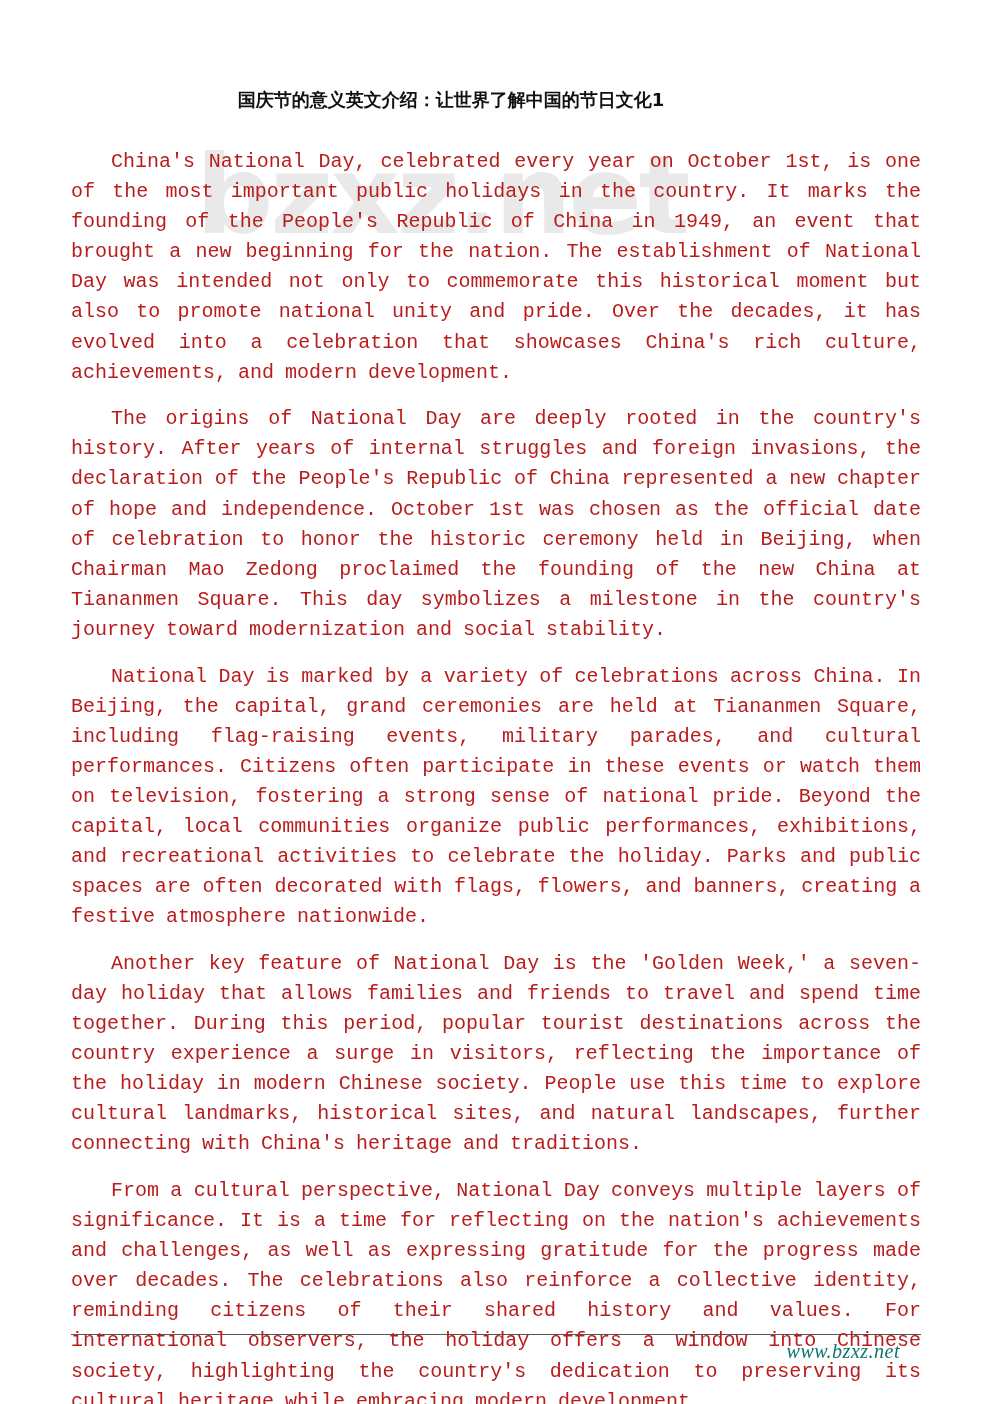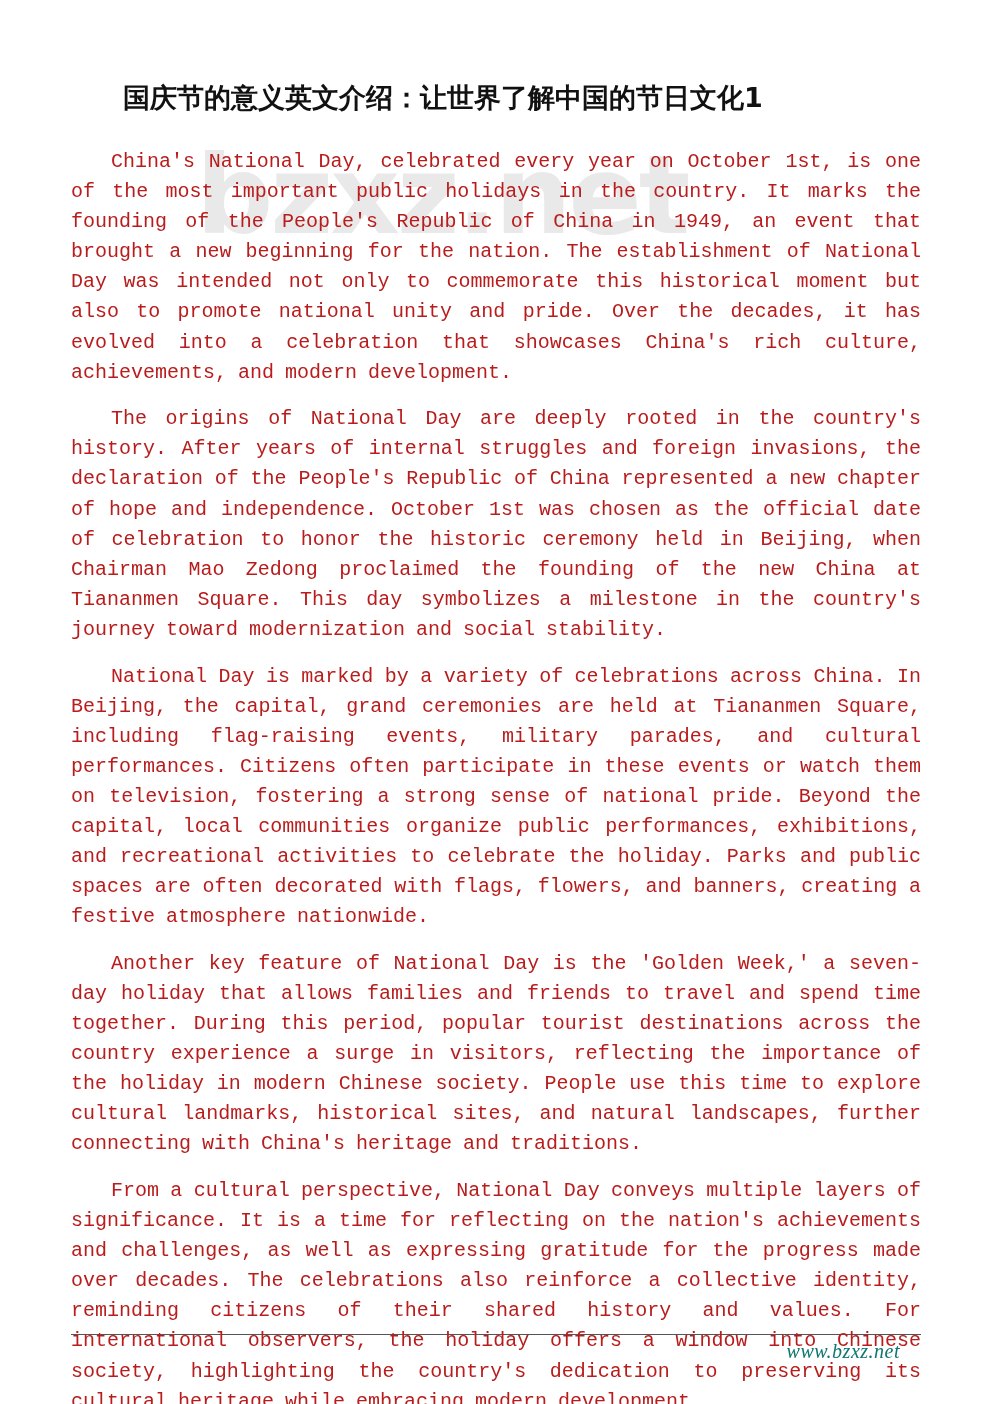--- a/index.html
+++ b/index.html
@@ -15,25 +15,25 @@
       font-family: "Liberation Mono", "DejaVu Sans Mono", monospace;
       color: #2a2a2a;
     }
     .title {
       position: absolute;
       top: 80px;
       left: 0;
       width: 886px;
       text-align: center;
       font-family: "DejaVu Sans", sans-serif;
-      font-size: 27px;
+      font-size: 18px;
       font-weight: bold;
       color: #111111;
       letter-spacing: 0px;
-      margin: 0;
+      margin: 8px;
     }
     .watermark {
       position: absolute;
       top: 142px;
       left: 196px;
       font-family: "DejaVu Sans", sans-serif;
       font-weight: bold;
       font-size: 108px;
       color: #e9e9e9;
       letter-spacing: -3px;

